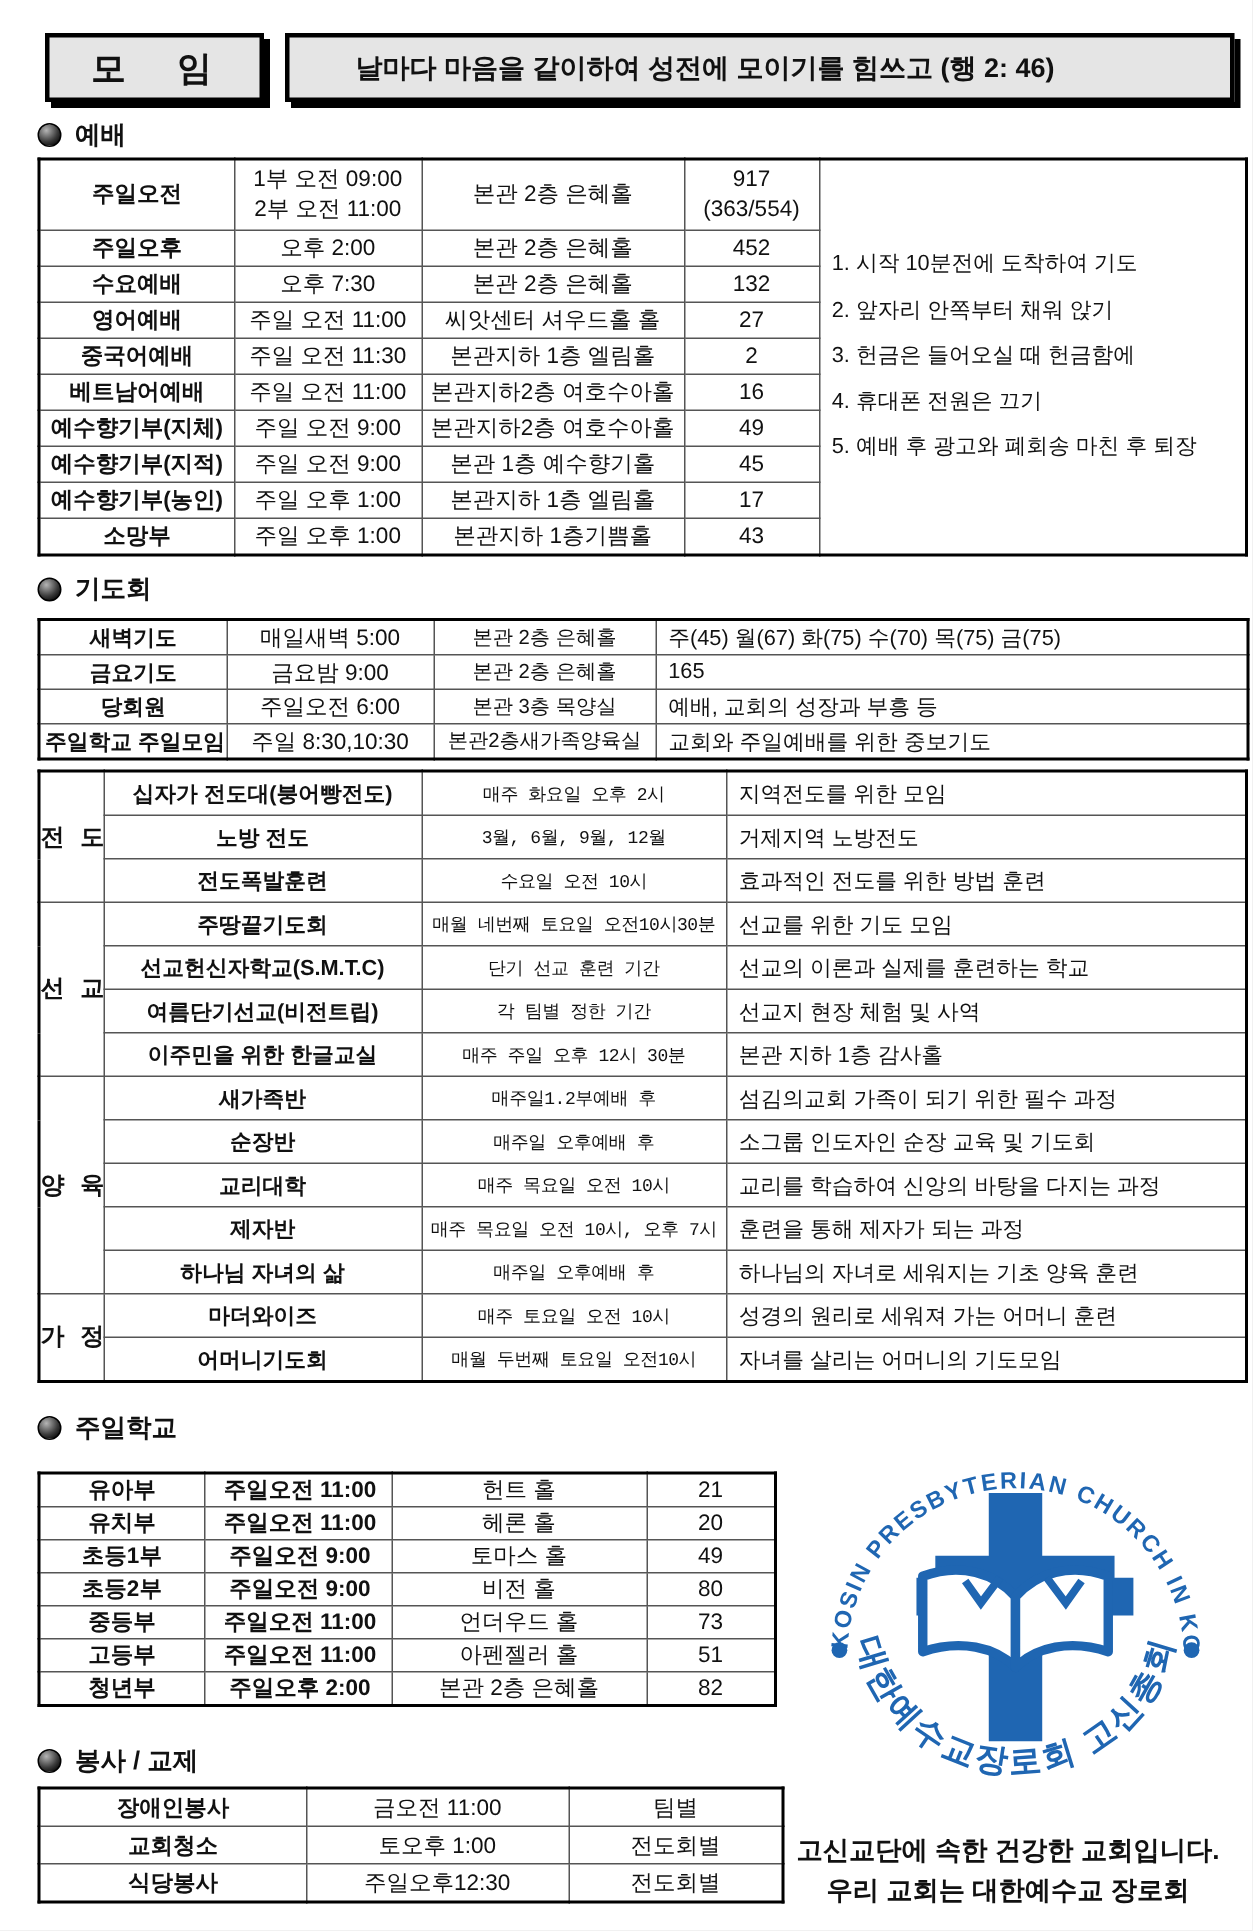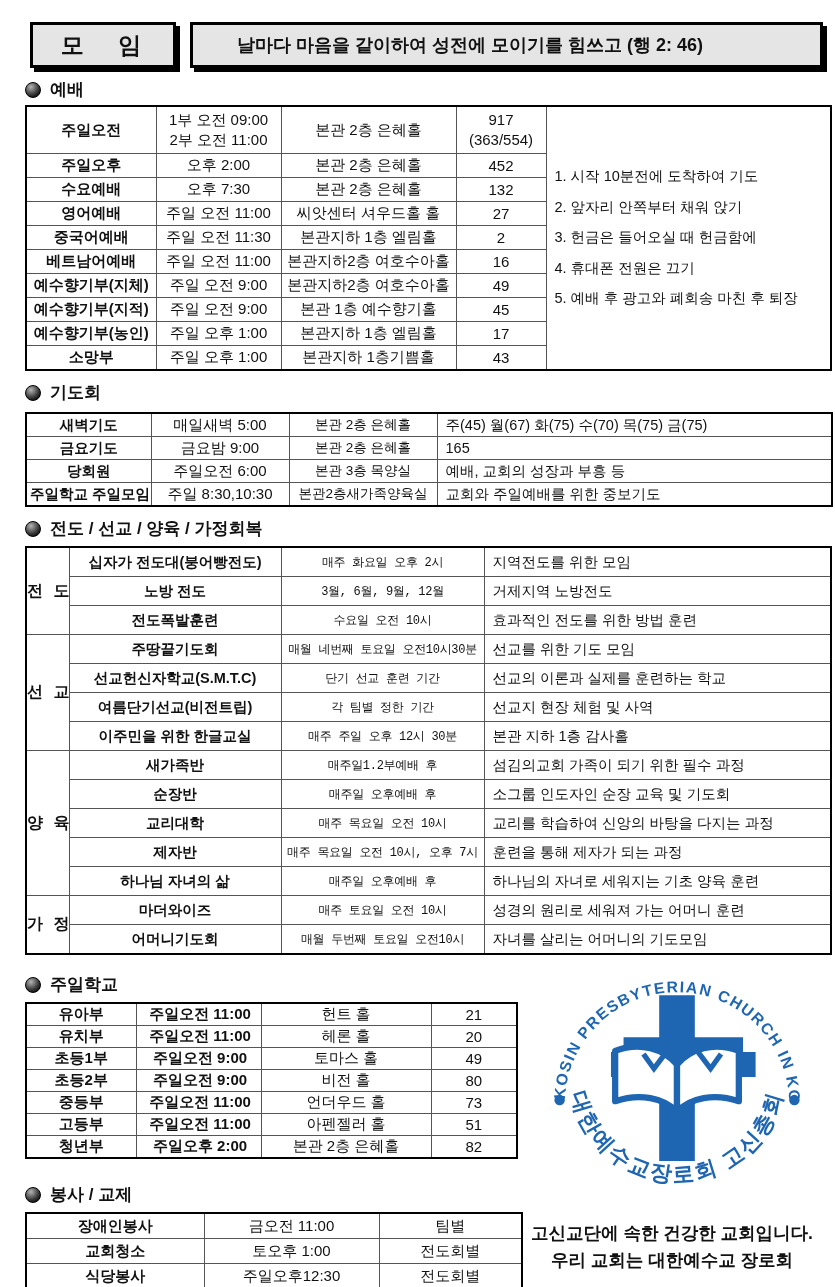--- a/index.html
+++ b/index.html
@@ -32,21 +32,21 @@
   .t-prayer td:nth-child(3){font-size:13.5px;}
   .t-prayer td:nth-child(4){text-align:left;padding-left:8px;font-size:14.5px;font-weight:normal;}
   
   .t-ministry{width:805px;margin-top:6px;}
   .t-ministry td{height:28px;white-space:nowrap;font-weight:normal;}
   .t-ministry td.grp{font-weight:bold;font-size:16px;letter-spacing:3px;padding:0;}
   .t-ministry td.name{font-weight:bold;font-size:14.5px;}
   .t-ministry td.time{font-size:12px;letter-spacing:-0.3px;font-family:Liberation Mono, monospace;}
   .t-ministry td.desc{text-align:left;padding-left:8px;font-size:14.5px;}
   
-  .t-school{width:491px;margin-top:6px;}
+  .t-school{width:491px;margin-top:18px;}
   .t-school td{height:21px;white-space:nowrap;}
   .t-school td:nth-child(2){text-align:center;padding-left:6px;font-weight:bold;}
   
   .t-service{width:496px;margin-top:6px;}
   .t-service td{height:24px;white-space:nowrap;margin-left:36px;}
   .t-service td:nth-child(2){font-weight:normal;}
   
   .logo{position:absolute;left:546px;top:942px;width:262px;height:268px;}
   .logo-caption{position:absolute;left:522px;top:1220px;width:300px;text-align:center;
                 font-size:17.5px;font-weight:bold;line-height:1.55;}
@@ -184,24 +184,20 @@
         </tr>
         <tr>
           <td>주일학교 주일모임</td>
           <td>주일 8:30,10:30</td>
           <td>본관2층새가족양육실</td>
           <td>교회와 주일예배를 위한 중보기도</td>
         </tr>
       </tbody>
   </table>
 
-  <div class="sec">
-    <span class="bullet"></span>
-    <span>전도 / 선교 / 양육 / 가정회복</span>
-  </div>
   <table class="t-ministry">
     <colgroup>
         <col style="width:43px">
         <col style="width:212px">
         <col style="width:203px">
         <col style="width:347px">
       </colgroup>
     <tbody>
         <tr>
           <td class="grp" rowspan="3">전 도</td>

